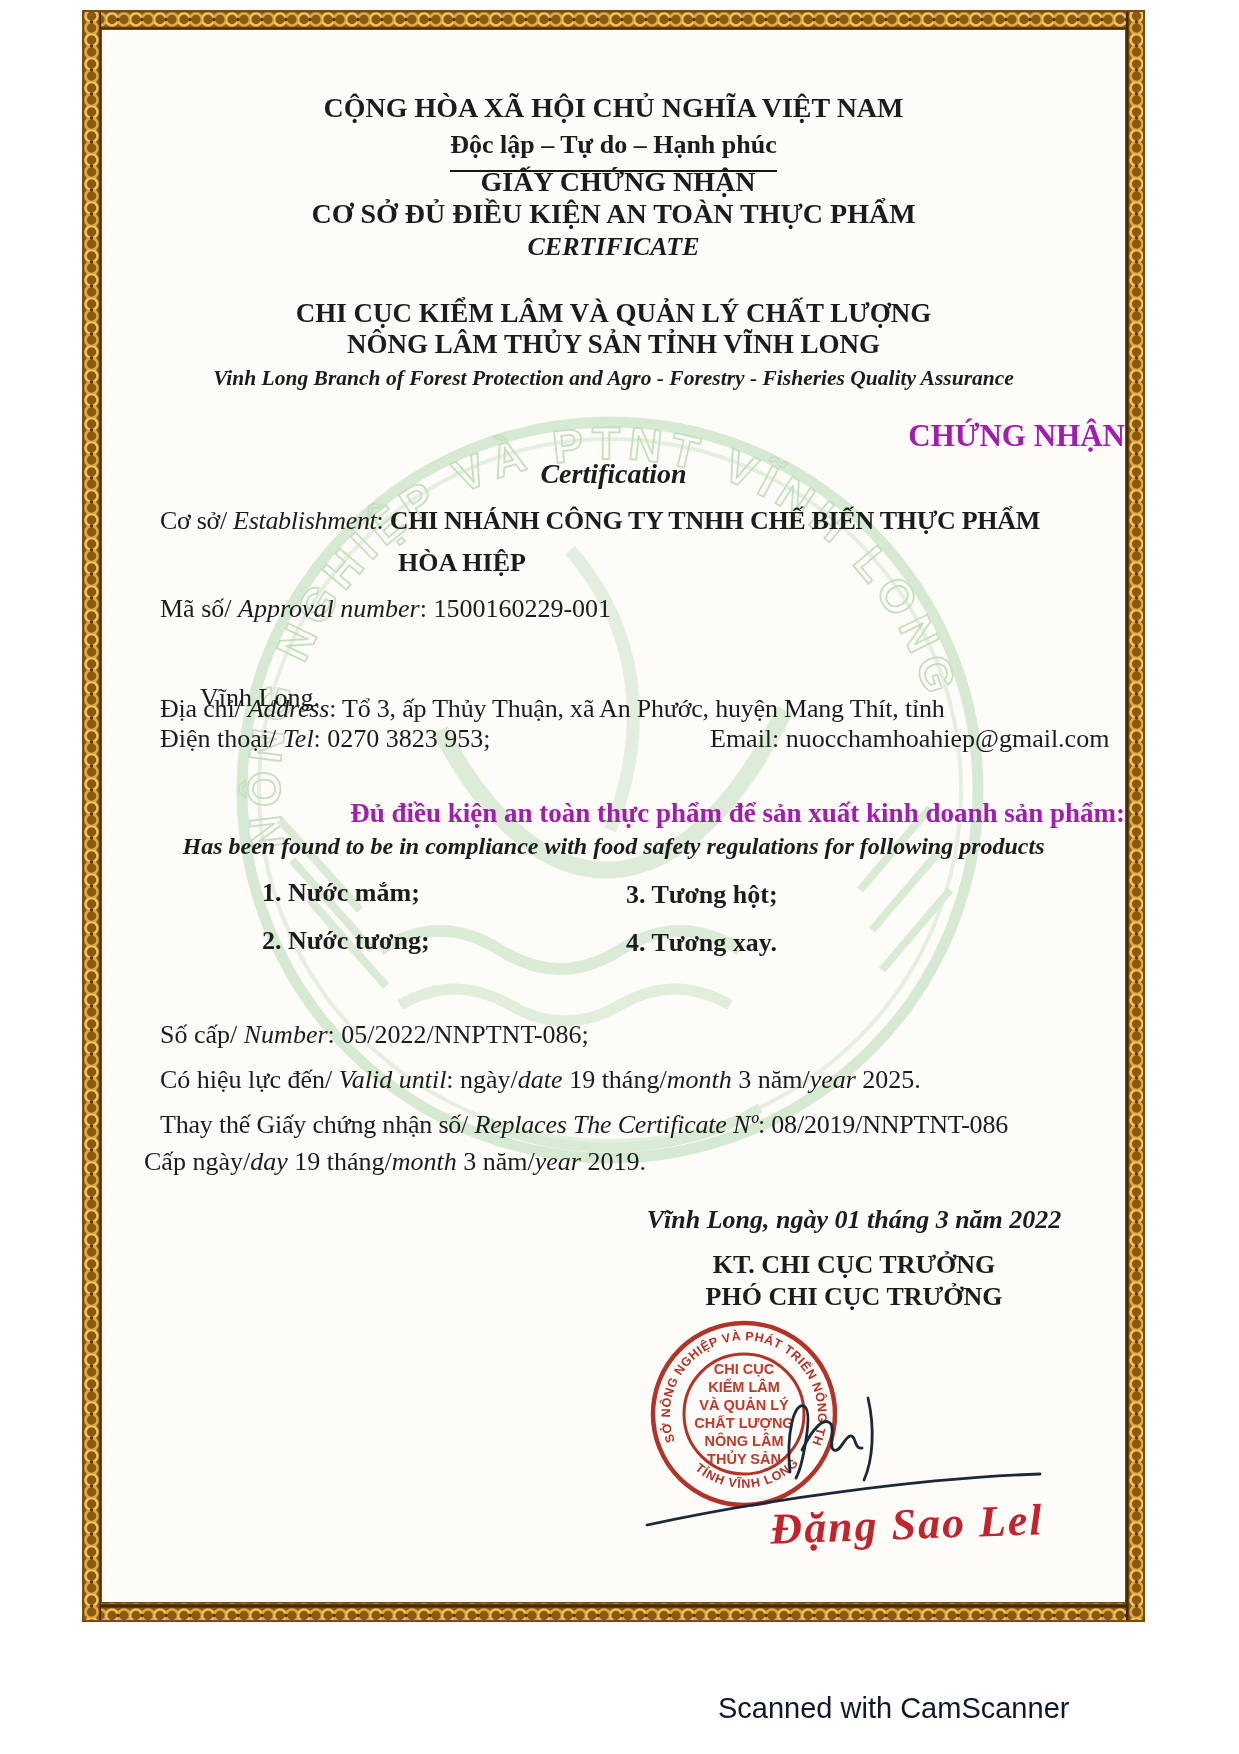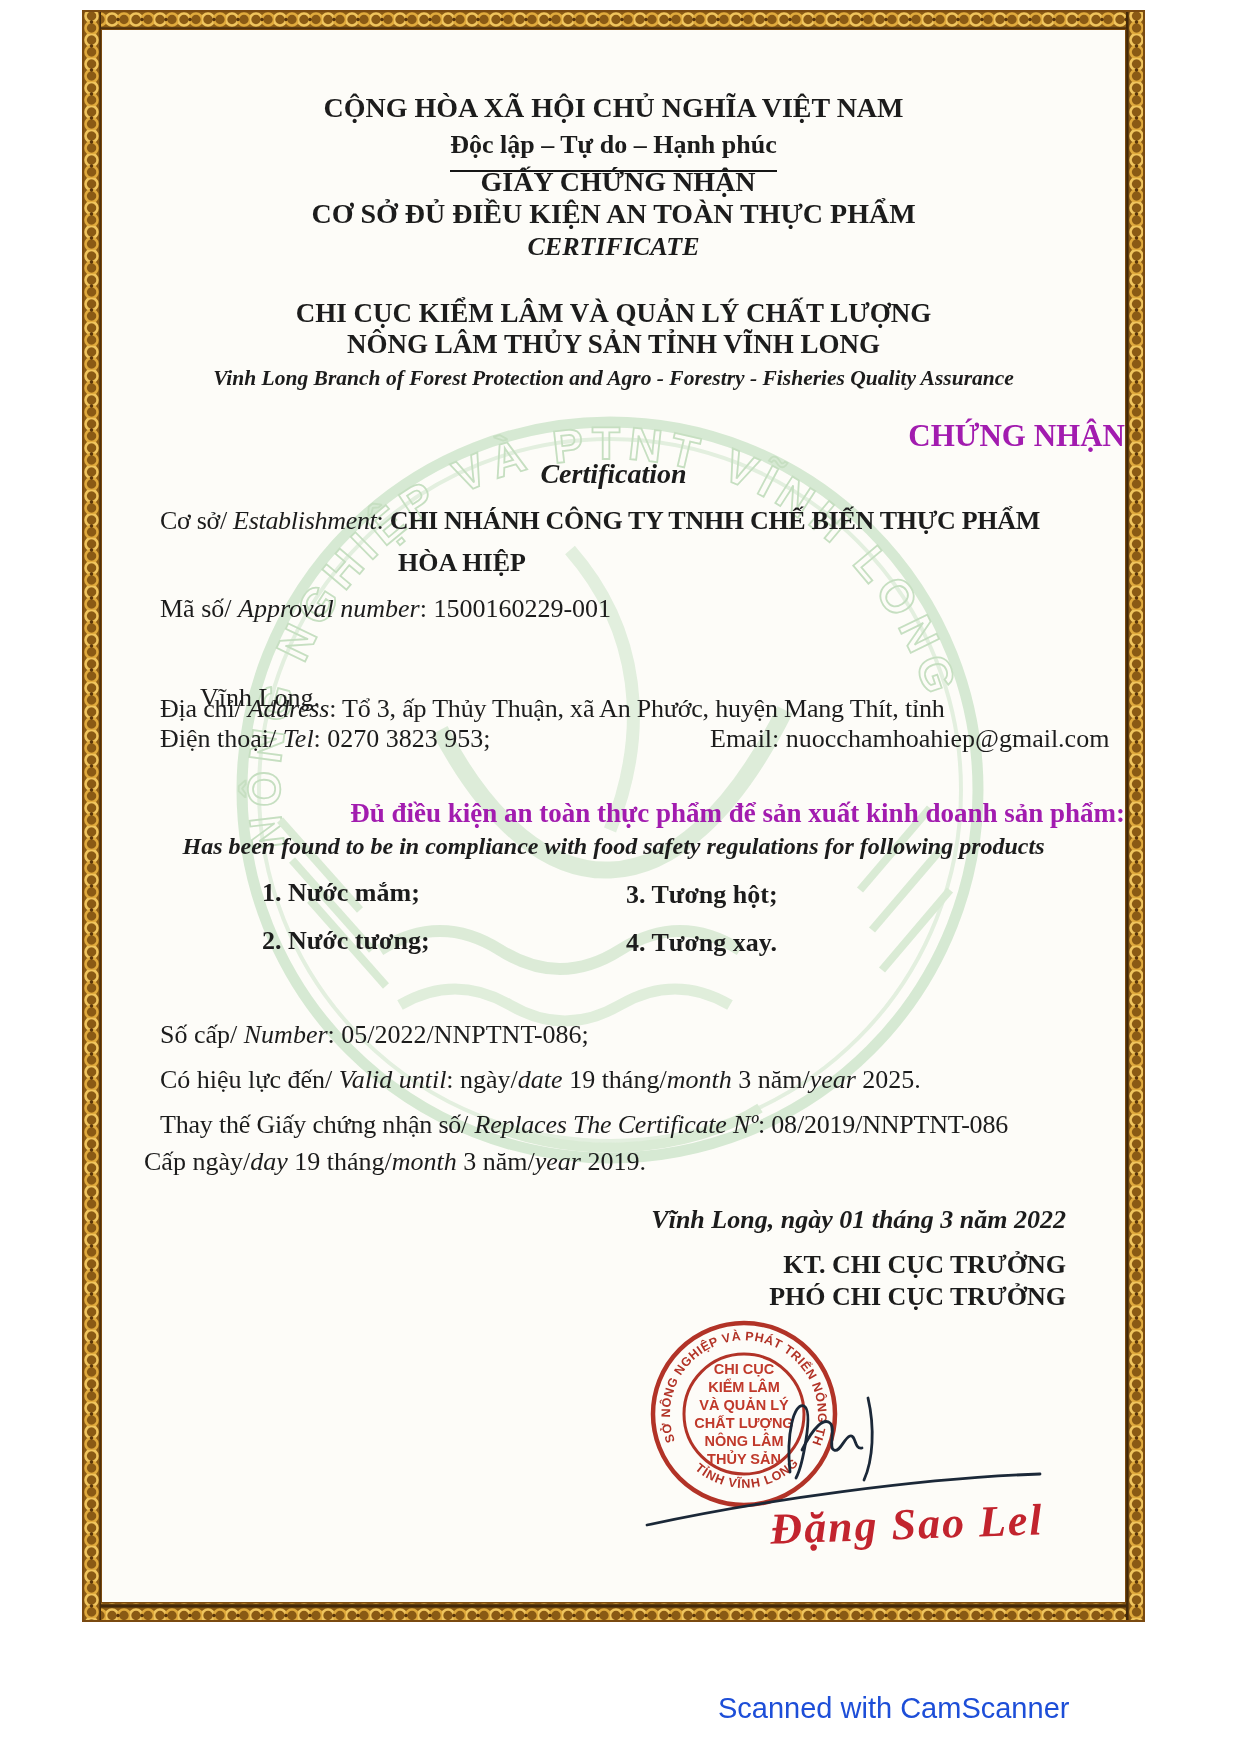--- a/index.html
+++ b/index.html
@@ -7,36 +7,36 @@
     width:1239px;height:1754px;position:relative;background:#ffffff;
     font-family:"Liberation Serif", serif;color:#1c1c1c;overflow:hidden;
   }
   .frame-svg{position:absolute;left:82px;top:10px;}
   .paper{
     position:absolute;left:102px;top:30px;width:1023px;height:1572px;
     background:#fdfcf8;
   }
   .line{position:absolute;white-space:nowrap;line-height:1.15;}
   .ctr{left:0;right:0;text-align:center;}
-  .sigblk{left:484px;width:480px;text-align:right;}
+  .sigblk{left:512px;width:480px;text-align:center;}
   .bd{font-weight:bold;}
   .it{font-style:italic;}
   .bi{font-weight:bold;font-style:italic;}
   .maroon{color:#a21caf;text-align:right;}
   .underline-motto{border-bottom:2.5px solid #161616;padding-bottom:11px;}
   .body-fs{font-size:26px;}
   .wm{position:absolute;left:0;top:0;pointer-events:none;}
   .overlay{position:absolute;left:0;top:0;pointer-events:none;}
   .signer-name{
     font-size:44px;font-weight:bold;font-style:italic;color:#c2242e;
     transform:rotate(-2deg);letter-spacing:2px;
   }
   .camscanner{
     position:absolute;left:718px;top:1692px;width:420px;
-    font-family:"Liberation Sans", sans-serif;font-size:29px;color:#1d4ed8;
+    font-family:"Liberation Sans", sans-serif;font-size:29px;color:#0f172a;
   }
 </style>
 </head>
 <body>
 
 <svg class="frame-svg" width="1063" height="1612" viewBox="0 0 1063 1612">
   <defs>
     <pattern id="chainH" width="24" height="19" patternUnits="userSpaceOnUse">
       <rect width="24" height="19" fill="#8a5a14"></rect>
       <circle cx="6" cy="9.5" r="6" fill="none" stroke="#f0c45c" stroke-width="2.6"></circle>

